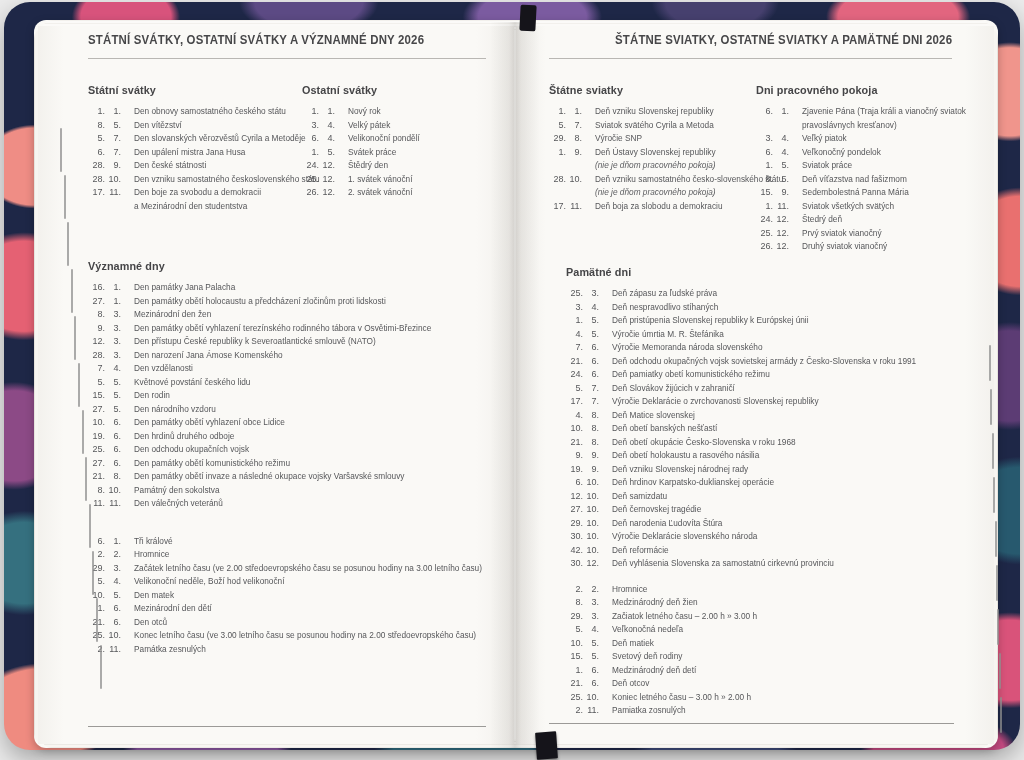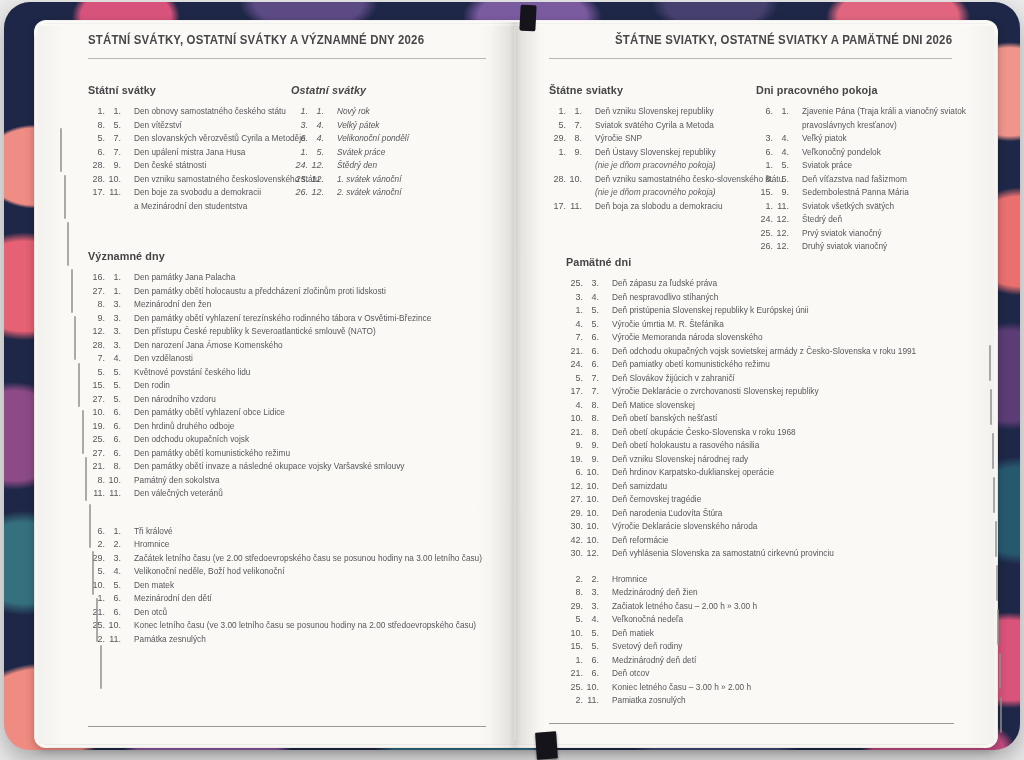--- a/index.html
+++ b/index.html
@@ -74,24 +74,24 @@
 
   .head-rule { position:absolute; top:32px; height:1px; background:#b9b7b3; }
   .page.left  .head-rule { left:50px; right:28px; }
   .page.right .head-rule { left:33px; right:42px; }
   .foot-rule { position:absolute; height:1px; background:#9b9a97; }
   .page.left  .foot-rule { top:700px; left:50px; right:28px; }
   .page.right .foot-rule { top:697px; left:33px; right:40px; }
 
   .col { position:absolute; top:40px;margin-top:14px; }
   .page.left  .col-a { left:50px; }
-  .page.left  .col-b { left:253px;font-style:italic; }
+  .page.left  .col-b { left:264px; }
   .page.right .col-a { left:33px; }
   .page.right .col-b { left:240px; }
-  .mid { position:absolute; right:10px; }
+  .mid { position:absolute; right:10px;margin-top:10px; }
   .page.left  .mid { left:50px; top:220px; }
   .page.right .mid { left:50px; top:226px; }
 
   .sec-heading { font-size:11.5px; font-weight:700; color:#454547; letter-spacing:.1px;
     margin-bottom:9px; display:inline-block; transform:scaleX(.94); transform-origin:0 50%; white-space:nowrap; }
 
   .list { font-size:9px; line-height:13.5px; }
   .row { display:flex; white-space:nowrap; }
   .row .d { width:17px; text-align:right; flex:none; }
   .row .m { width:16px; text-align:right; flex:none; }

